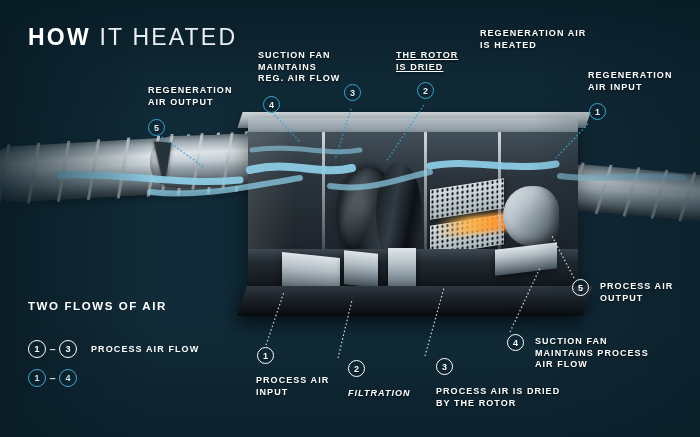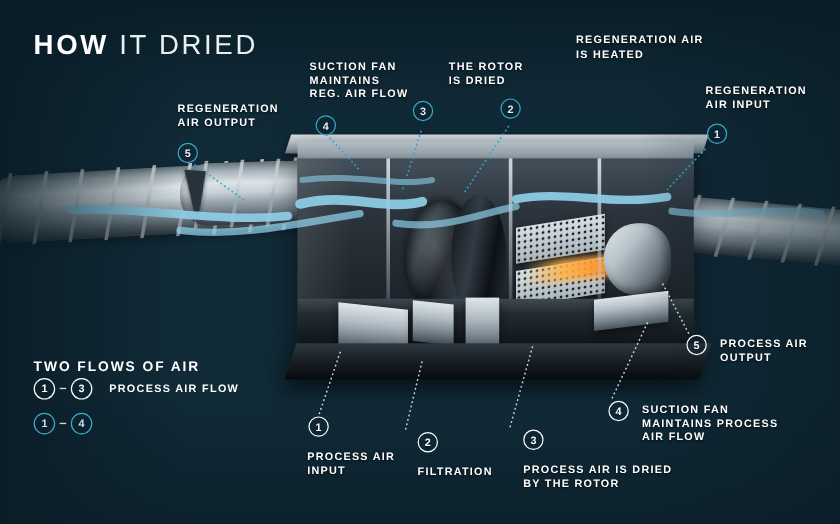--- a/index.html
+++ b/index.html
@@ -214,21 +214,21 @@
     background:rgba(12,35,46,.28);
     text-shadow:0 1px 1px rgba(0,0,0,.5);
   }
   .cnum.cyan{ border-color:#39a8cf; color:#dff2fa; }
 
   
   .legend{ position:absolute; left:28px; top:300px; }
   .legend-title{
     color:#ffffff; font-size:11.5px; font-weight:700;
     letter-spacing:1.6px; text-transform:uppercase;
-    margin-bottom:3px;
+    margin-bottom:28px;
   }
   .legend-row{
     display:flex; align-items:center; gap:0; margin-bottom:11px;
   }
   .lg-circle{
     width:18px; height:18px; border-radius:50%;
     border:1.5px solid #ffffff; color:#ffffff;
     font-size:9px; font-weight:700;
     display:flex; align-items:center; justify-content:center;
     flex:0 0 auto;
@@ -333,21 +333,21 @@
         <path d="M560,176 C600,182 640,172 684,178" stroke-width="6" opacity="0.7"></path>
         <path d="M252,150 C296,144 330,156 360,150" stroke-width="5" opacity="0.65"></path>
       </g>
     </svg>
   </div>
 
   <div class="bg-vignette"></div>
 
   <div class="title">
     <span class="w-bold">HOW</span>
-    <span class="w-light">IT DRIED</span>
+    <span class="w-light">IT HEATED</span>
   </div>
 
   <svg width="700" height="437" viewBox="0 0 700 437" style="position:absolute;inset:0;pointer-events:none">
     <g stroke="#35a3cc" stroke-width="1.3" stroke-dasharray="1.6 2.2" fill="none" opacity="0.95">
 
       <line x1="162" y1="137" x2="205" y2="168"></line>
       <line x1="272" y1="112" x2="300" y2="142"></line>
       <line x1="351" y1="109" x2="335" y2="160"></line>
       <line x1="424" y1="105" x2="386" y2="162"></line>
       <line x1="588" y1="124" x2="556" y2="158"></line>
@@ -364,38 +364,38 @@
 
   <div class="callout-label" style="left:258px;top:50px;">SUCTION FAN
 MAINTAINS
 REG. AIR FLOW</div>
   <div class="cnum cyan" style="left:263px;top:96px;">4</div>
 
   <div class="callout-label" style="left:148px;top:85px;">REGENERATION
 AIR OUTPUT</div>
   <div class="cnum cyan" style="left:148px;top:119px;">5</div>
 
-  <div class="callout-label" style="left:374px;top:50px;">THE ROTOR
+  <div class="callout-label" style="left:396px;top:50px;text-decoration:underline;">THE ROTOR
 IS DRIED</div>
   <div class="cnum cyan" style="left:344px;top:84px;">3</div>
 
   <div class="callout-label" style="left:480px;top:28px;">REGENERATION AIR
 IS HEATED</div>
   <div class="cnum cyan" style="left:417px;top:82px;">2</div>
 
   <div class="callout-label" style="left:588px;top:70px;">REGENERATION
 AIR INPUT</div>
   <div class="cnum cyan" style="left:589px;top:103px;">1</div>
 
   <div class="cnum" style="left:257px;top:347px;">1</div>
   <div class="callout-label" style="left:256px;top:375px;">PROCESS AIR
 INPUT</div>
 
   <div class="cnum" style="left:348px;top:360px;">2</div>
-  <div class="callout-label" style="left:348px;top:388px;">FILTRATION</div>
+  <div class="callout-label" style="left:348px;top:388px;font-style:italic;">FILTRATION</div>
 
   <div class="cnum" style="left:436px;top:358px;">3</div>
   <div class="callout-label" style="left:436px;top:386px;">PROCESS AIR IS DRIED
 BY THE ROTOR</div>
 
   <div class="cnum" style="left:507px;top:334px;">4</div>
   <div class="callout-label" style="left:535px;top:336px;">SUCTION FAN
 MAINTAINS PROCESS
 AIR FLOW</div>
 

